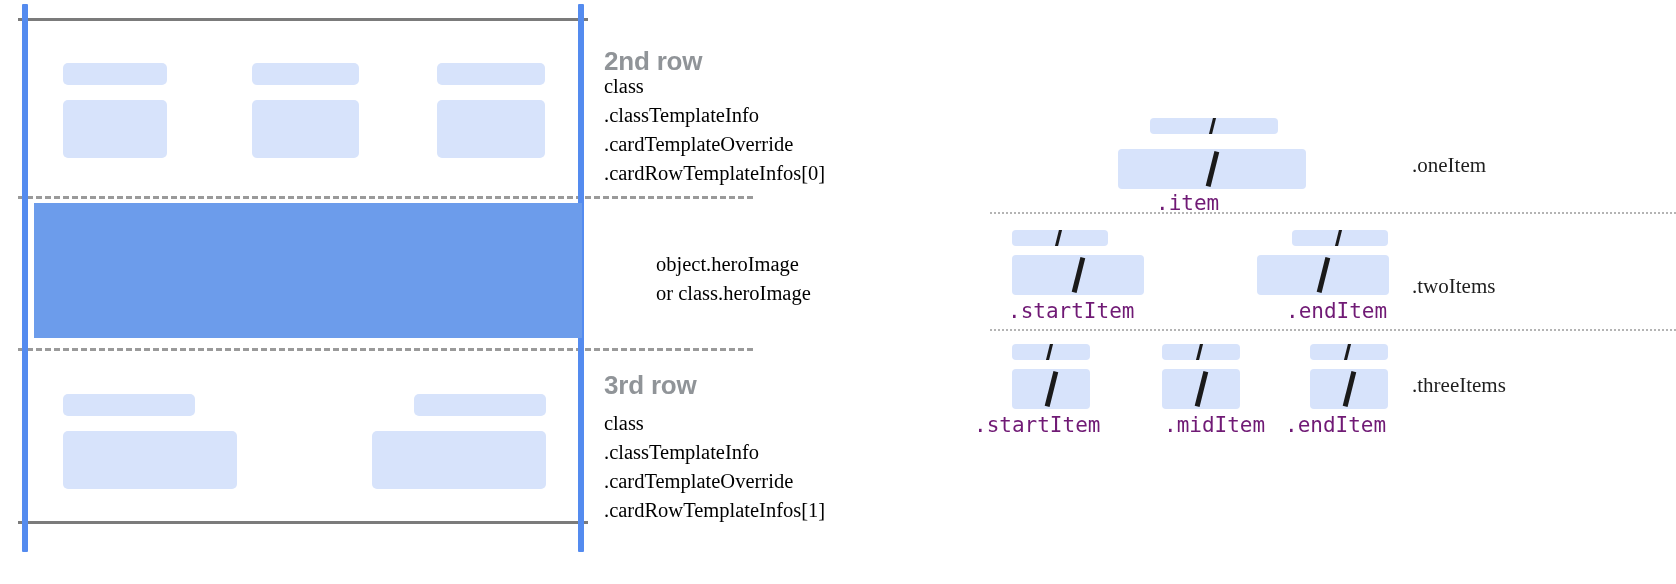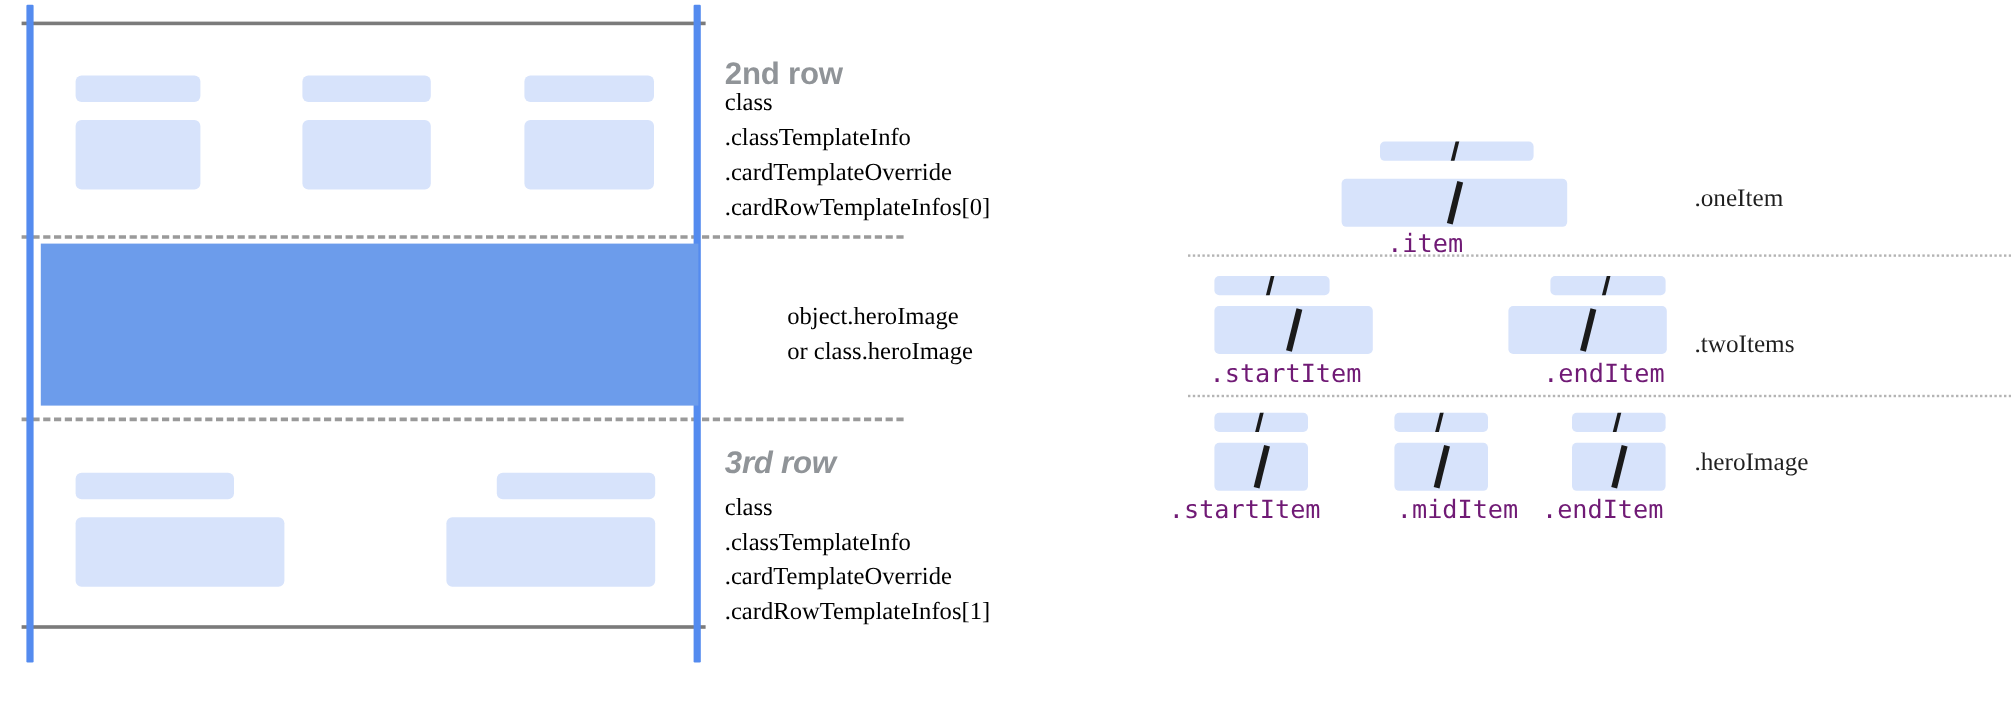--- a/index.html
+++ b/index.html
@@ -143,21 +143,21 @@
 
 <div class="row-title" style="left:604px; top:46px;">2nd row</div>
 <div class="code-block" style="left:604px; top:72px;">class
 .classTemplateInfo
 .cardTemplateOverride
 .cardRowTemplateInfos[0]</div>
 
 <div class="code-block" style="left:616px; top:250px;margin-left:40px;">object.heroImage
 or class.heroImage</div>
 
-<div class="row-title" style="left:604px; top:370px;font-style:italic;">3rd row</div>
+<div class="row-title" style="left:604px; top:370px;">3rd row</div>
 <div class="code-block" style="left:604px; top:409px;">class
 .classTemplateInfo
 .cardTemplateOverride
 .cardRowTemplateInfos[1]</div>
 
 <div id="right-panel">
 
   <div class="itembox" style="left:190px; top:118px; width:128px; height:16px;">
     <div class="slash" style="left:61px; top:-4px; width:3px; height:24px; transform:rotate(14deg);"></div>
   </div>
@@ -206,14 +206,14 @@
   <div class="item-label" style="left:204px; top:413px;">.midItem</div>
 
   <div class="itembox" style="left:350px; top:344px; width:78px; height:16px;">
     <div class="slash" style="left:36px; top:-4px; width:3px; height:24px; transform:rotate(14deg);"></div>
   </div>
   <div class="itembox" style="left:350px; top:369px; width:78px; height:40px;">
     <div class="slash" style="left:37px; top:2px; width:5px; height:36px; transform:rotate(14deg);"></div>
   </div>
   <div class="item-label" style="left:325px; top:413px;">.endItem</div>
 
-  <div class="group-label" style="left:452px; top:373px;">.heroImage</div>
+  <div class="group-label" style="left:452px; top:373px;">.threeItems</div>
 </div>
 
 </body></html>

